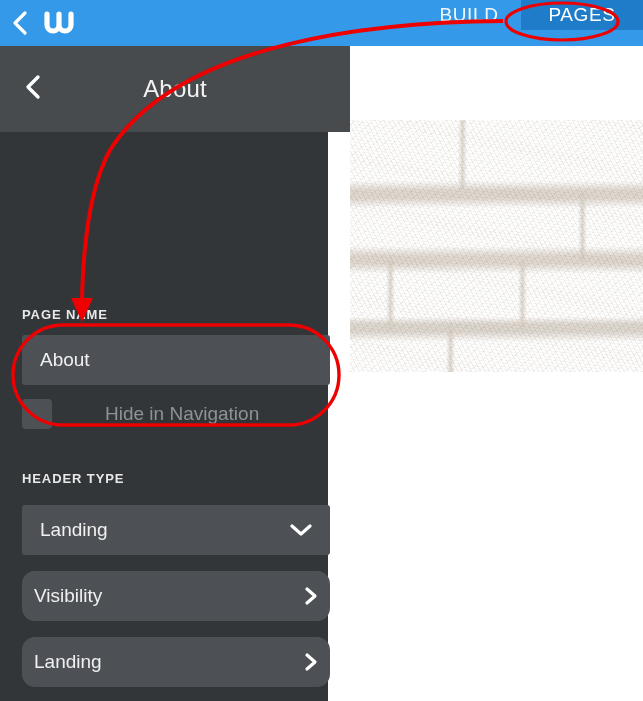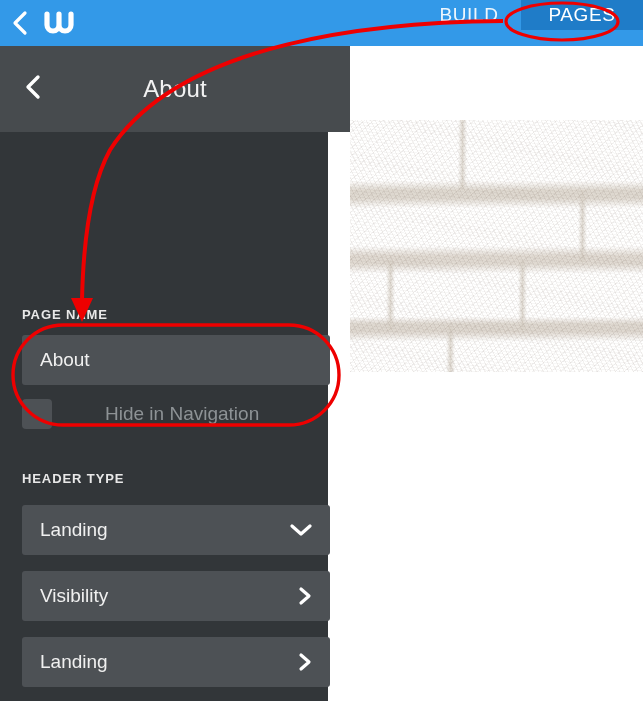--- a/index.html
+++ b/index.html
@@ -109,23 +109,23 @@
     background: #4d5155; border-radius: 3px;
     display: flex; align-items: center;
     padding: 0 18px; cursor: pointer;
   }
   .select-value { color: #f0f0f0; font-size: 19px; flex: 1; }
   .chev-down { width: 22px; height: 14px; flex: 0 0 auto; }
 
   .list-row {
     position: absolute; left: 22px;
     width: 308px; height: 50px;
-    background: #4d5155; border-radius: 3px;
+    background: #4d5155; border-radius: 13px;
     display: flex; align-items: center;
-    padding: 0 18px; cursor: pointer;
+    padding: 0 12px; cursor: pointer;
   }
   .row-visibility { top: 439px; }
   .row-advanced   { top: 505px; }
   .list-row-label { color: #f0f0f0; font-size: 19px; flex: 1; }
   .chev-right { width: 14px; height: 20px; flex: 0 0 auto; }
 
   
   .canvas {
     position: absolute; left: 350px; top: 46px;
     width: 293px; height: 655px;

